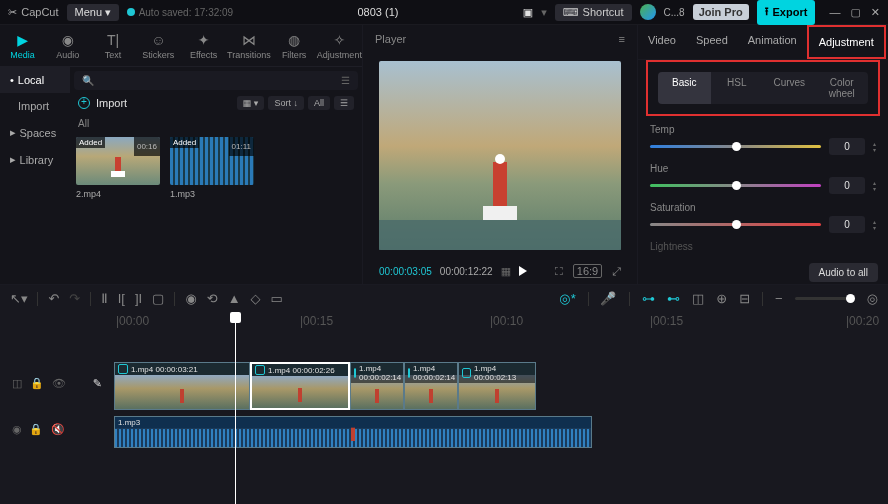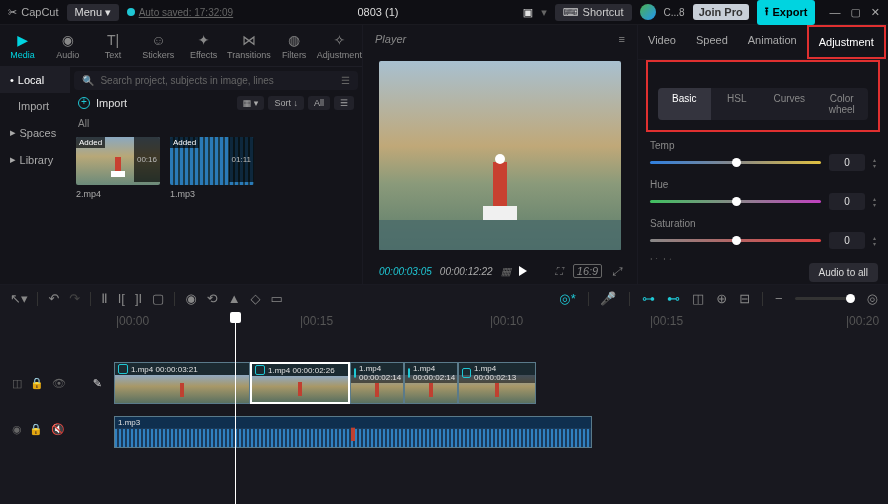--- a/index.html
+++ b/index.html
@@ -1,20 +1,20 @@
 <!DOCTYPE html>
 <html><head>
 <meta charset="utf-8">
 <style>
 * { margin: 0; padding: 0; box-sizing: border-box; font-family: -apple-system, Segoe UI, sans-serif; }
 body { background: #0f0f14; color: #e0e0e0; font-size: 11px; width: 888px; height: 504px; overflow: hidden; }
 .titlebar { height: 24px; background: #0f0f14; display: flex; align-items: center; padding: 0 8px; gap: 8px; }
 .logo { display: flex; align-items: center; gap: 4px; font-size: 11px; color: #aaa; }
 .menu-btn { background: #2a2a32; padding: 2px 8px; border-radius: 3px; color: #ddd; cursor: pointer; }
-.autosave { color: #666; font-size: 10px; display: flex; align-items: center; gap: 4px; text-decoration: underline; }
+.autosave { color: #666; font-size: 10px; display: flex; align-items: center; gap: 4px; }
 .autosave-dot { width: 8px; height: 8px; background: #1fc7d4; border-radius: 50%; }
 .title-center { flex: 1; text-align: center; color: #ddd; }
 .title-right { display: flex; align-items: center; gap: 8px; }
 .shortcut-btn { background: #2a2a32; padding: 2px 8px; border-radius: 3px; display: flex; gap: 4px; align-items: center; color: #ccc; }
 .join-pro { background: #c8cfd8; color: #333; padding: 2px 6px; border-radius: 3px; font-weight: bold; }
 .export-btn { background: #00d4e0; color: #000; padding: 3px 8px; border-radius: 3px; font-weight: bold; display: flex; align-items: center; gap: 4px; }
 .avatar { width: 16px; height: 16px; border-radius: 50%; background: linear-gradient(135deg,#4caf50,#2196f3); }
 .win-btns { display: flex; gap: 10px; color: #aaa; margin-left: 6px; }
 
 .main-row { display: flex; height: 260px; border-top: 1px solid #1a1a20; }
@@ -36,27 +36,27 @@
 .import-circle { width: 12px; height: 12px; border: 1.5px solid #1fc7d4; border-radius: 50%; position: relative; }
 .import-circle::after { content: "+"; position: absolute; left: 2px; top: -2px; color: #1fc7d4; font-size: 10px; }
 .sort-btns { display: flex; gap: 4px; }
 .sort-btn { background: #22222a; padding: 2px 6px; border-radius: 3px; font-size: 9px; color: #aaa; }
 .thumb-row { display: flex; gap: 10px; padding: 6px 2px; }
 .thumb { width: 84px; }
 .thumb-img { width: 84px; height: 48px; background: linear-gradient(to top,#6b8a7a,#b8a878 60%,#8aa8c0); position: relative; border-radius: 2px; overflow: hidden; }
 .thumb-img.audio { background: #1a3a4a; }
 .audio-bars { position:absolute; inset:0; background: repeating-linear-gradient(90deg,#2a7ab8 0 3px, transparent 3px 5px); }
 .badge-added { position: absolute; top: 0; left: 0; background: #000a; color: #fff; font-size: 8px; padding: 1px 3px; }
-.badge-time { position: absolute; top: 0; right: 0; background: #000a; color: #bbb; font-size: 8px; padding: 18px 3px; }
+.badge-time { position: absolute; top: 0; right: 0; background: #000a; color: #bbb; font-size: 8px; padding: 5px 3px; }
 .lh { position:absolute; left:50%; bottom:8px; transform:translateX(-50%); width:6px; height:20px; background:#c84030; }
 .lh::before { content:""; position:absolute; bottom:0; left:-4px; width:14px; height:6px; background:#fff; }
 .thumb-label { color: #aaa; font-size: 9px; margin-top: 4px; }
 
 
-.player-panel { flex: 1; background: #14141a; border-left: 1px solid #1a1a22; border-right: 1px solid #1a1a22; display: flex; flex-direction: column; font-style: italic; }
+.player-panel { flex: 1; background: #14141a; border-left: 1px solid #1a1a22; border-right: 1px solid #1a1a22; display: flex; flex-direction: column; }
 .player-head { display: flex; justify-content: space-between; padding: 8px 12px; color: #888; }
 .player-view { flex: 1; margin: 8px 16px; background: linear-gradient(to top,#5a7a6a 0%,#8a9a7a 35%,#c0a878 55%,#a8c0d0 100%); position: relative; border-radius: 2px; }
 .player-view .lh2 { position:absolute; left:50%; bottom:30px; transform:translateX(-50%); width:14px; height:58px; background:#c84030; }
 .player-view .lh2::before { content:""; position:absolute; bottom:0; left:-10px; width:34px; height:14px; background:#f0f0f0; }
 .player-view .lh2::after { content:""; position:absolute; top:-8px; left:2px; width:10px; height:10px; background:#fff; border-radius:50%; }
 .player-view .sea { position:absolute; bottom:0; left:0; right:0; height:30px; background:#4a6a6a; opacity:0.8; }
 .player-ctrl { display: flex; align-items: center; padding: 6px 16px; gap: 8px; color: #888; }
 .tc1 { color: #1fc7d4; font-size: 10px; }
 .tc2 { color: #aaa; font-size: 10px; }
 .play-ic { width: 0; height: 0; border-left: 8px solid #fff; border-top: 5px solid transparent; border-bottom: 5px solid transparent; }
@@ -67,21 +67,21 @@
 .right-panel { width: 250px; background: #14141a; display: flex; flex-direction: column; }
 .adj-tabs { display: flex; border-bottom: 1px solid #1a1a22; }
 .adj-tab { padding: 9px 10px; color: #aaa; cursor: pointer; font-size: 11px; }
 .adj-tab.active { color: #fff; }
 .red-box1 { border: 2px solid #e03030; padding: 0; }
 .sub-tabs { display: flex; margin: 10px 10px 6px; background: transparent; }
 .sub-tab { flex: 1; text-align: center; padding: 5px 0; background: #1e1e26; color: #888; font-size: 10px; cursor: pointer; }
 .sub-tab:first-child { border-radius: 4px 0 0 4px; }
 .sub-tab:last-child { border-radius: 0 4px 4px 0; }
 .sub-tab.active { background: #34343e; color: #fff; }
-.red-box2 { border: 2px solid #e03030; margin: 0 8px 6px; padding: 16px 0 4px; }
+.red-box2 { border: 2px solid #e03030; margin: 0 8px 6px; padding: 0 0 4px; }
 .adj-rows { padding: 2px 12px 0 12px; overflow:hidden; }
 .adj-row { margin-bottom: 8px; }
 .adj-label { color: #888; font-size: 10px; margin-bottom: 3px; }
 .adj-label.dim { color: #555; }
 .adj-ctrl { display: flex; align-items: center; gap: 8px; }
 .slider { flex: 1; height: 3px; border-radius: 2px; position: relative; }
 .slider.temp { background: linear-gradient(to right,#3080e0,#888,#e0c040); }
 .slider.hue { background: linear-gradient(to right,#40c060,#888,#c040c0); }
 .slider.sat { background: linear-gradient(to right,#888,#e04040); }
 .knob { position: absolute; top: -3px; width: 9px; height: 9px; background: #fff; border-radius: 50%; }
@@ -103,21 +103,21 @@
 
 .tl-body { display: flex; flex: 1; }
 .tl-gutter { width: 110px; display: flex; flex-direction: column; padding-top: 48px; }
 .gutter-row { height: 46px; display: flex; align-items: center; gap: 8px; padding-left: 12px; color: #666; }
 .tl-tracks { flex: 1; position: relative; overflow: hidden; }
 .ruler { height: 18px; position: relative; color: #555; font-size: 12px; }
 .ruler span { position: absolute; top: 2px; }
 .playhead { position: absolute; top: 0; bottom: 0; width: 1px; background: #fff; z-index: 5; }
 .playhead::before { content:""; position:absolute; top:0; left:-5px; width:11px; height:11px; background:#fff; border-radius:2px; }
 
-.track { position: absolute; height: 42px; display: flex; }
+.track { position: absolute; height: 48px; display: flex; }
 .clip { height: 100%; background: #3a5a6a; border: 1px solid #5a7a8a; position: relative; overflow: hidden; }
 .clip.sel { border: 2px solid #fff; }
 .clip-head { position: absolute; top: 0; left: 0; right: 0; background: #0008; font-size: 8px; padding: 1px 3px; display: flex; gap: 3px; align-items: center; }
 .clip-thumb { position: absolute; top: 12px; bottom: 0; left: 0; right: 0; background: linear-gradient(to top,#5a7060,#a89868 60%,#90a8c0); }
 .clip-thumb::after { content:""; position:absolute; left:50%; bottom:6px; transform:translateX(-50%); width:4px; height:14px; background:#c04030; }
 .clip.audio-clip { background: #1a3a5a; }
 .clip.audio-clip .clip-thumb { background: repeating-linear-gradient(90deg,#3080c0 0 2px,#1a3a5a 2px 4px); }
 .clip.audio-clip .clip-head { background: #0a2a4aa0; }
 .chk { width:10px; height:10px; border:1px solid #1fc7d4; border-radius:2px; display:inline-block; }
 </style>
@@ -197,21 +197,20 @@
     <div class="left-body">
       <div class="side-list">
         <div class="side-item active">• <span>Local</span></div>
         <div class="side-item" style="padding-left:18px">Import</div>
         <div class="side-item">▸ <span>Spaces</span></div>
         <div class="side-item">▸ <span>Library</span></div>
       </div>
       <div class="side-content">
         <div class="search-bar">
           <span>🔍</span>
-          <span>Search project, subjects in image, lines</span>
           <span style="margin-left:auto">☰</span>
         </div>
         <div class="import-row">
           <div class="import-left">
               <span class="import-circle"></span>
               <span>Import</span>
             </div>
           <div class="sort-btns">
             <span class="sort-btn">▦ ▾</span>
             <span class="sort-btn"><span>Sort</span> ↓</span>

